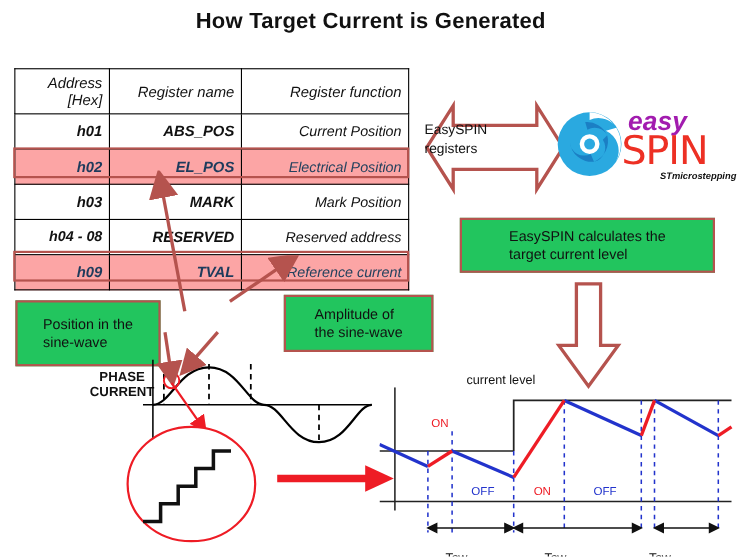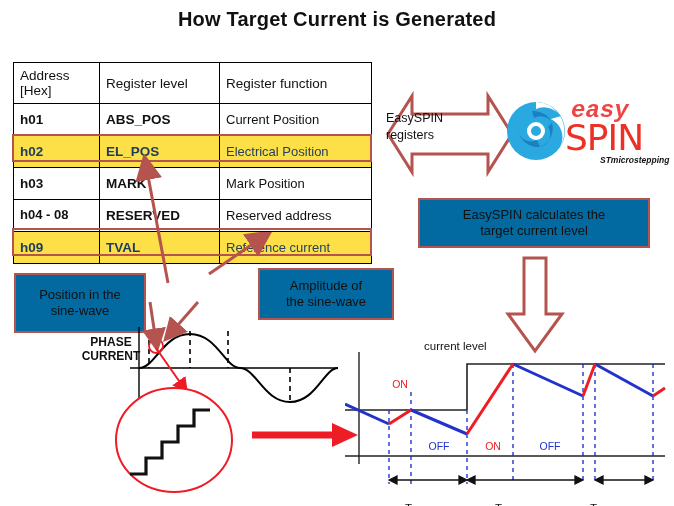--- a/index.html
+++ b/index.html
@@ -8,41 +8,41 @@
   .abs{position:absolute;}
 
   
   #title{left:0;top:8px;width:674px;text-align:center;
          font-size:20px;font-weight:bold;color:#111;letter-spacing:.2px;}
 
   
   #reg-table{left:13px;top:62px;width:358px;border-collapse:collapse;
              table-layout:fixed;background:#fff;}
   #reg-table td,#reg-table th{border:1px solid #000;padding:3px 6px;
-             font-size:13px;text-align:left;vertical-align:middle;color:#111;
-             font-weight:normal;}
+             font-size:13px;text-align:right;vertical-align:middle;color:#111;
+             font-weight:normal;font-style:italic;}
   #reg-table col.c1{width:86px}
   #reg-table col.c2{width:120px}
   #reg-table col.c3{width:152px}
   #reg-table tr.hrow td{height:34px;font-size:13.5px;}
   #reg-table tr.drow td{height:25px;}
   #reg-table td.addr,#reg-table td.rname{font-weight:bold;font-size:13.5px;}
-  #reg-table tr.hl td{background:#fde047;color:#24425e;}
+  #reg-table tr.hl td{background:#fca5a5;color:#24425e;}
   #reg-table tr.hl td.addr,#reg-table tr.hl td.rname{color:#1d3b5c;}
   .hl-box{border:2.5px solid #b5534e;box-sizing:border-box;pointer-events:none;}
 
   
-  .callout{border:2px solid #b5534e;background:#0369a1;box-sizing:border-box;
-           display:flex;align-items:center;justify-content:center;text-align:center;
+  .callout{border:2px solid #b5534e;background:#22c55e;box-sizing:border-box;
+           display:flex;align-items:center;justify-content:center;
            font-size:13px;line-height:1.25;color:#111;}
 
   
   #logo{left:505px;top:95px;width:160px;height:72px;}
   #logo .easy{position:absolute;left:66px;top:2px;font-size:24px;font-style:italic;
-              font-weight:bold;color:#ef4444;font-family:Liberation Mono, monospace;}
+              font-weight:bold;color:#a21caf;font-family:Liberation Sans, sans-serif;}
   #logo .spin{position:absolute;left:60px;top:22px;font-size:36px;font-weight:normal;
               color:#ed3024;letter-spacing:-1px;font-family:"DejaVu Sans",sans-serif;}
   #logo .tag{position:absolute;left:95px;top:60px;font-size:8.5px;font-style:italic;
              font-weight:bold;color:#111;}
   #phase-label{left:72px;top:336px;width:78px;text-align:center;
                font-size:12px;font-weight:bold;line-height:1.15;color:#111;}
   #curlevel-label{left:424px;top:340px;font-size:11.5px;color:#111;}
   .tsw{font-size:11.5px;color:#111;text-align:center;margin-top:18px;}
 </style>
 </head>
@@ -55,21 +55,21 @@
       <col class="c1">
       <col class="c2">
       <col class="c3">
     </colgroup>
   <tbody>
     <tr class="hrow">
       <td>
         <span>Address</span><br>
         <span>[Hex]</span>
       </td>
-      <td>Register level</td>
+      <td>Register name</td>
       <td>Register function</td>
     </tr>
     <tr class="drow">
       <td class="addr">h01</td>
       <td class="rname">ABS_POS</td>
       <td>Current Position</td>
     </tr>
     <tr class="drow hl">
       <td class="addr">h02</td>
       <td class="rname">EL_POS</td>

